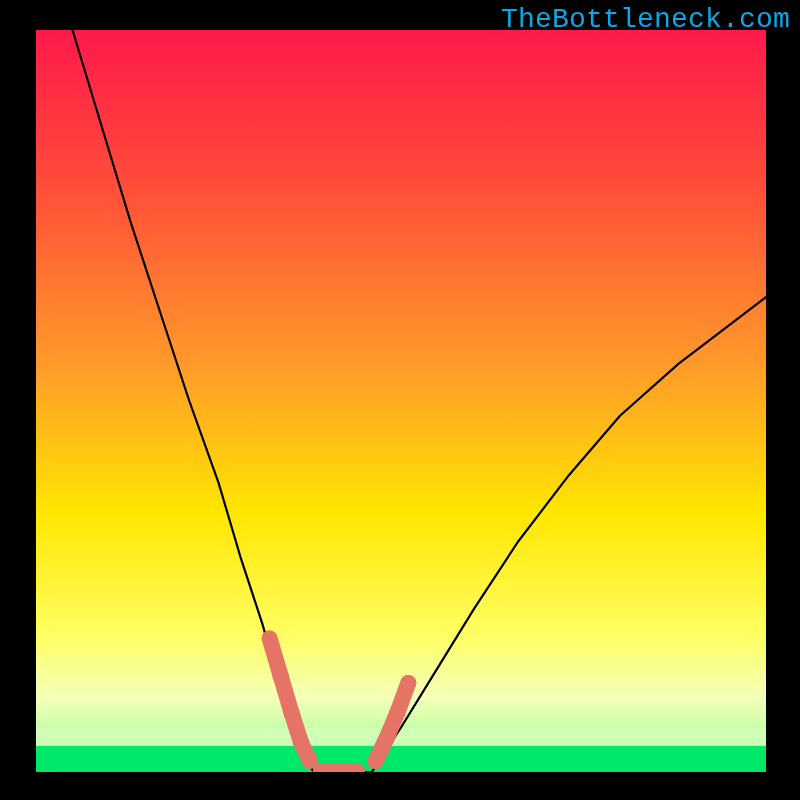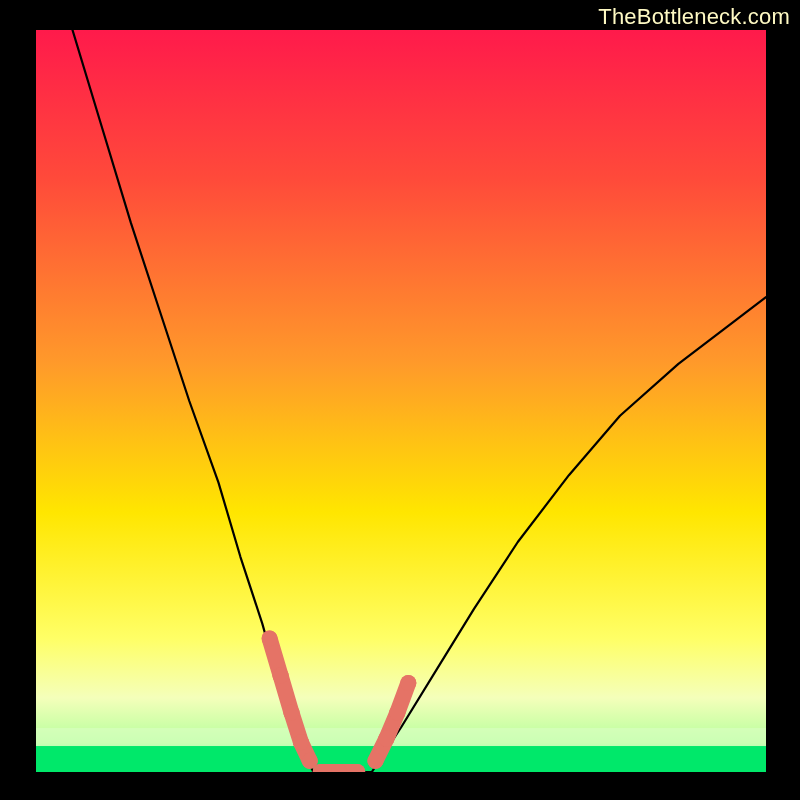--- a/index.html
+++ b/index.html
@@ -14,25 +14,26 @@
   .frame {
     position: absolute;
     left: 0; top: 0;
     width: 800px; height: 800px;
     background: #000;
   }
   .watermark {
     position: absolute;
     top: 4px;
     right: 10px;
-    color: #fef9c3;
-    font-size: 22px;
+    color: #0ea5e9;
+    font-size: 28px;
     font-weight: 400;
     letter-spacing: 0.2px;
     z-index: 10;
+    font-family: Liberation Mono, monospace;
   }
   svg {
     position: absolute;
     left: 0; top: 0;
   }
 </style>
 </head>
 <body>
 
 <div class="frame">

